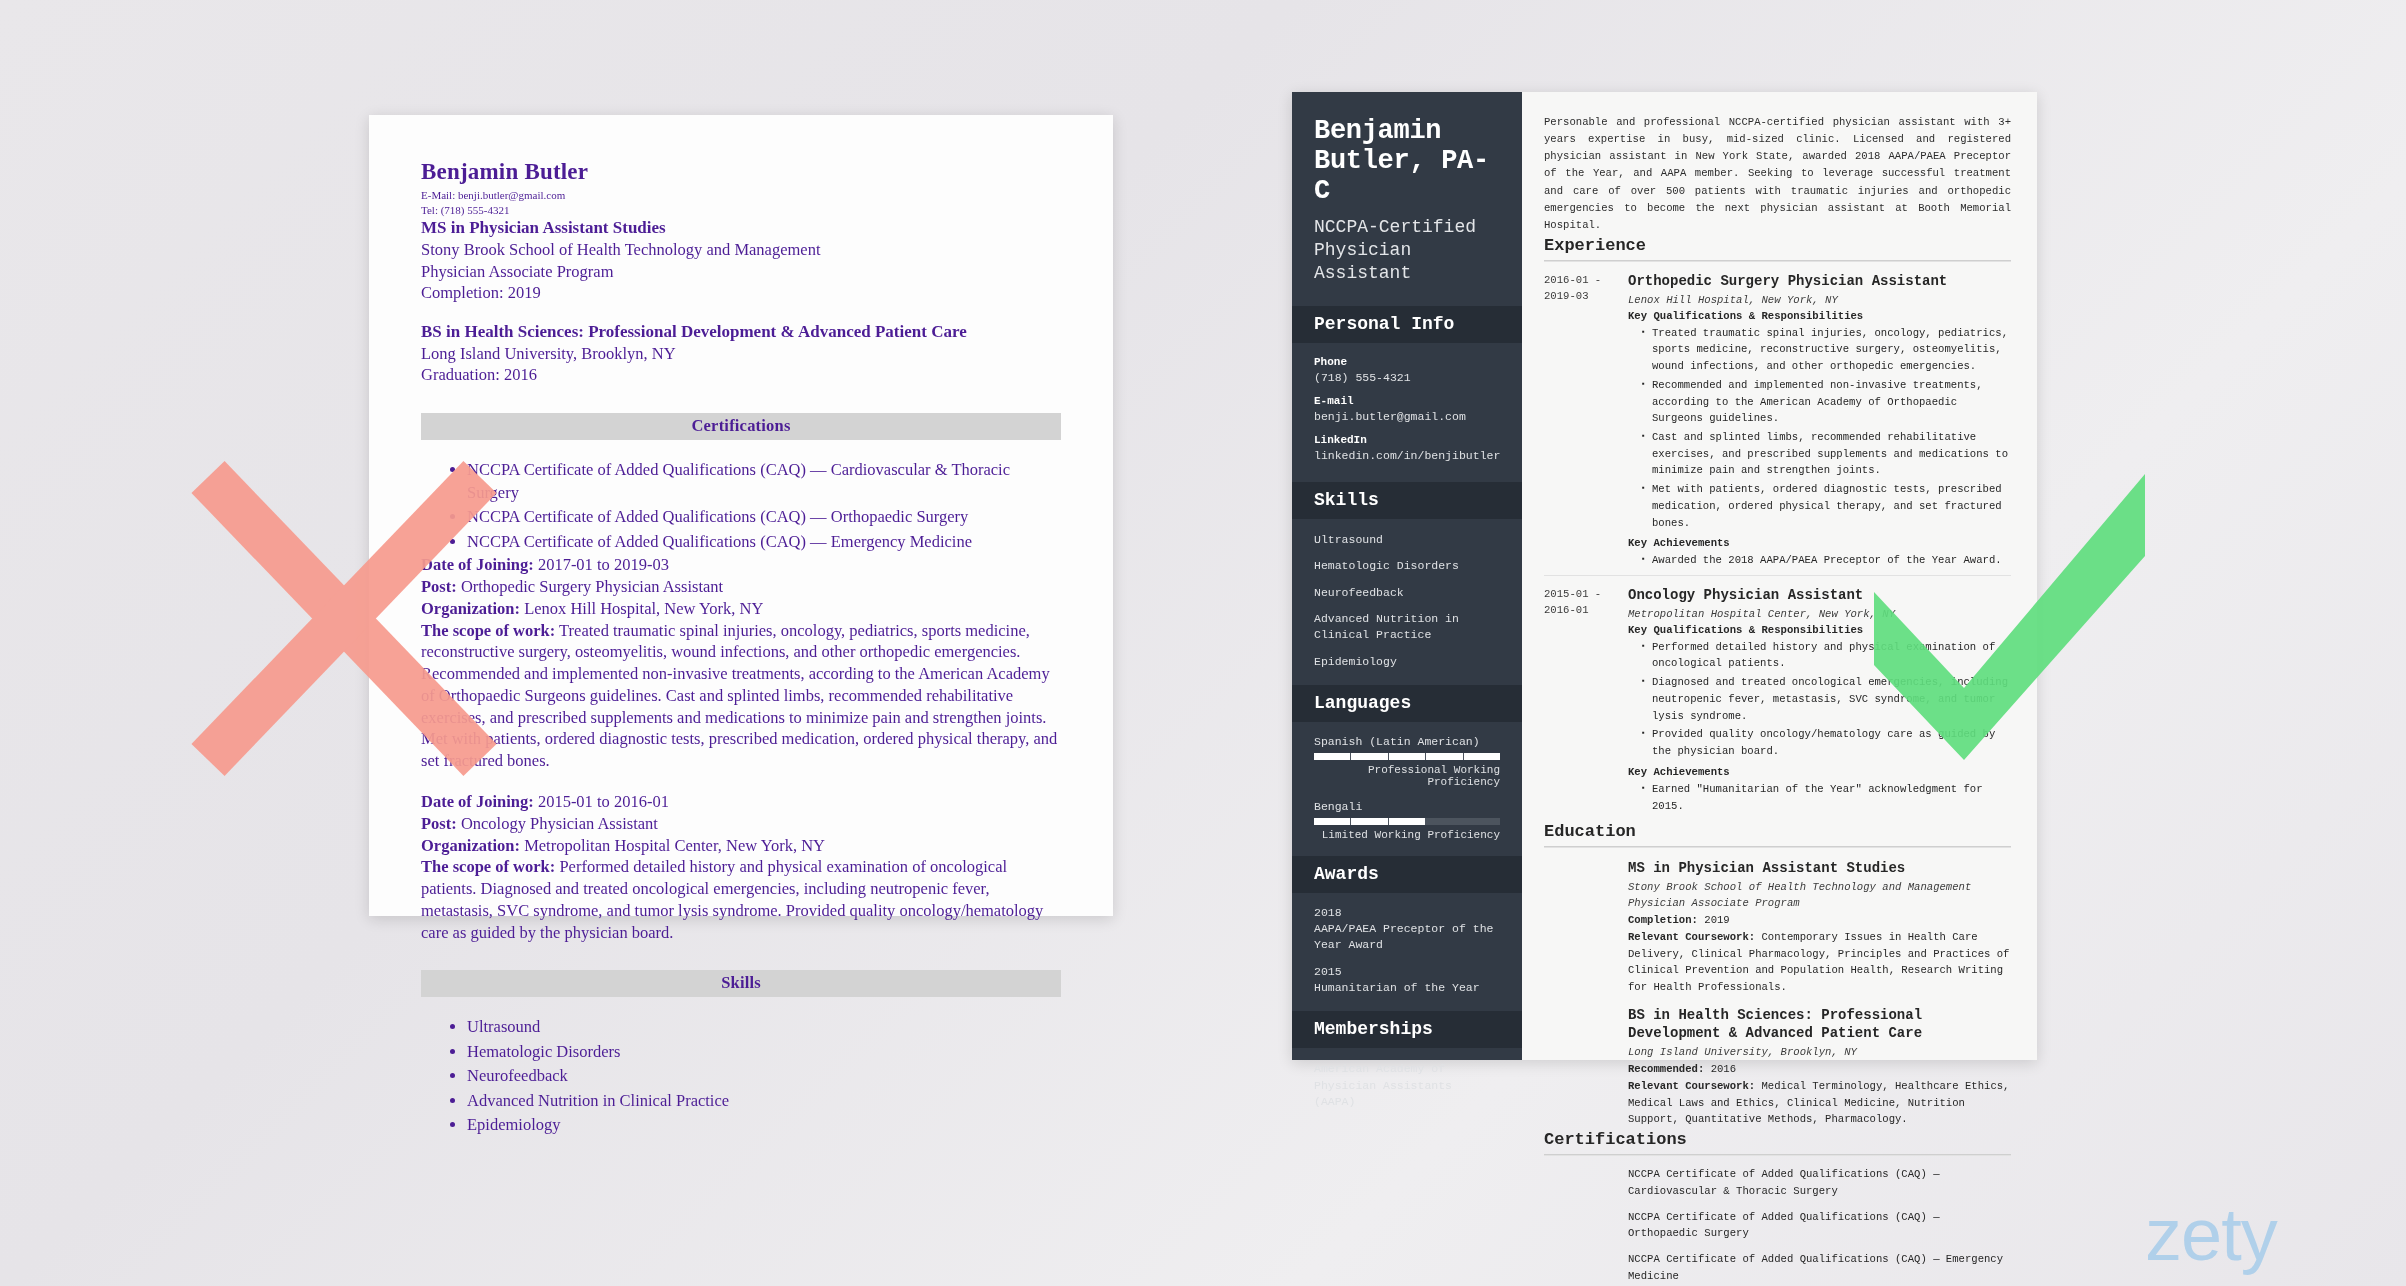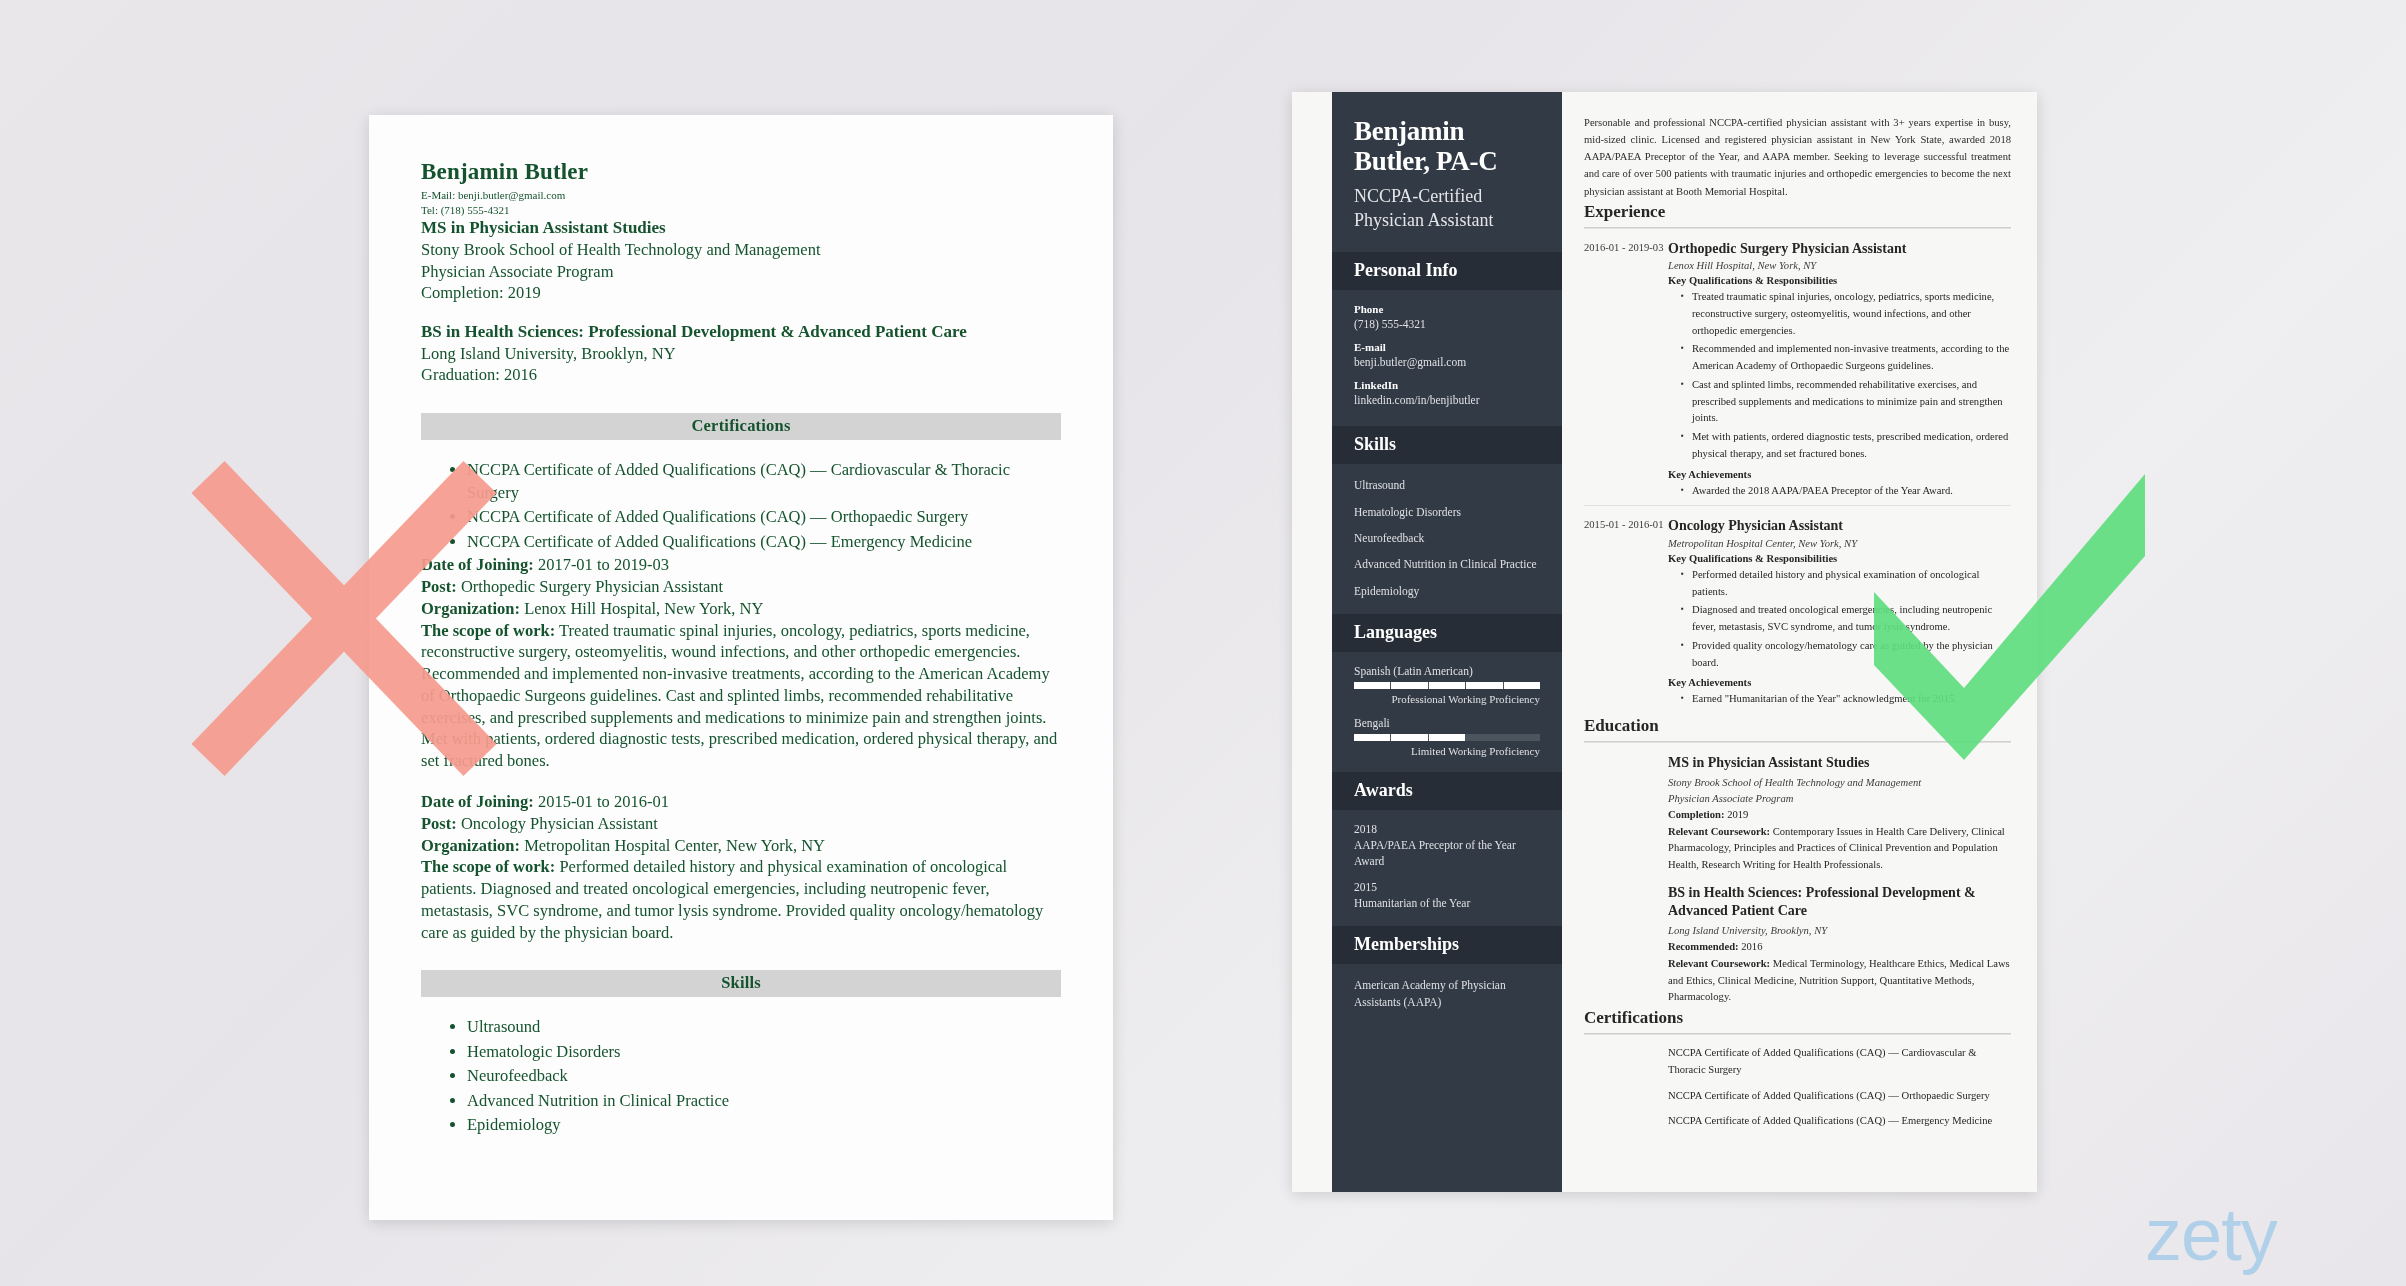--- a/index.html
+++ b/index.html
@@ -12,26 +12,26 @@
     position: relative;
     overflow: hidden;
   }
 
   
   .bad-resume {
     position: absolute;
     left: 369px;
     top: 115px;
     width: 744px;
-    height: 1105px;
+    height: 801px;
     background: #fdfdfd;
     box-shadow: 0 3px 14px rgba(0,0,0,0.14);
     padding: 44px 52px;
     font-family: "Liberation Serif", serif;
-    color: #14532d;
+    color: #4c1d95;
   }
   .bad-name {
     font-size: 23px;
     font-weight: bold;
     letter-spacing: .2px;
     margin-bottom: 3px;
   }
   .bad-contact {
     font-size: 11px;
     line-height: 1.33;
@@ -68,26 +68,25 @@
   }
   .bad-para b { font-weight: bold; }
   .bad-block { margin-bottom: 19px; }
 
   
   .good-resume {
     position: absolute;
     left: 1292px;
     top: 92px;
     width: 745px;
-    height: 1100px;
+    height: 968px;
     background: #f7f7f6;
     box-shadow: 0 3px 14px rgba(0,0,0,0.14);
     display: flex;
-    font-family: Liberation Serif, serif;
-    padding-left: 40px;
+    font-family: Liberation Mono, monospace;
   }
   .g-side {
     width: 230px;
     background: #323a45;
     color: #ffffff;
     flex: 0 0 230px;
   }
   .g-head {
     padding: 24px 22px 20px;
   }

